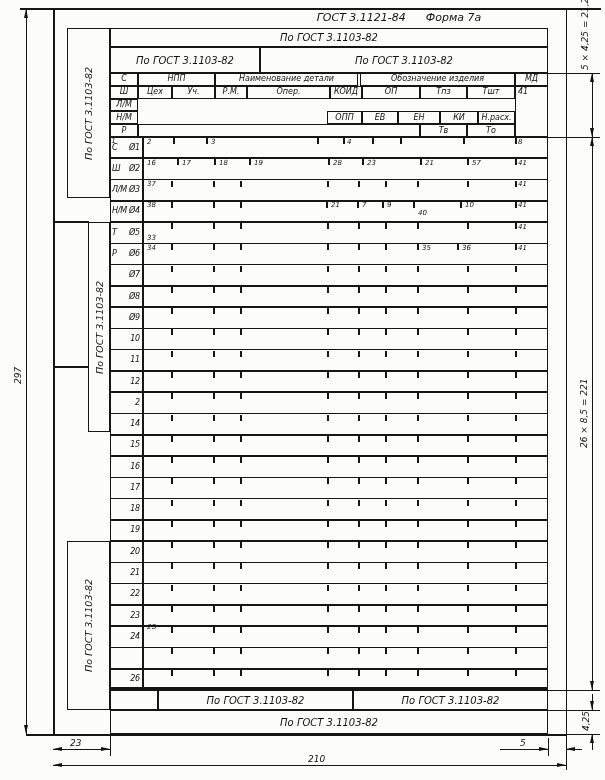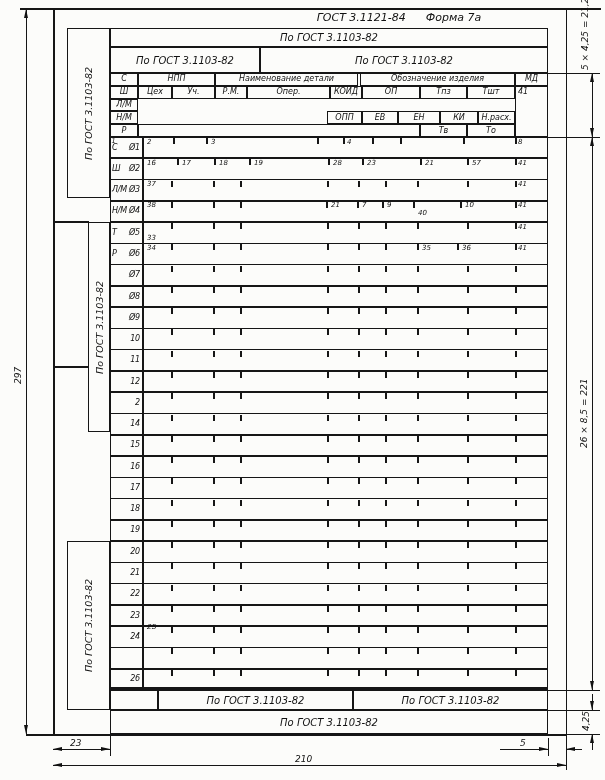--- a/index.html
+++ b/index.html
@@ -95,21 +95,21 @@
 
   <div class="abs hline" style="left:500px;top:749px;width:48px;height:1px;"></div>
   <div class="ar ar-r" style="left:539px;top:746.6px;"></div>
   <div class="abs hline" style="left:566px;top:749px;width:16px;height:1px;"></div>
   <div class="ar ar-l" style="left:566px;top:746.6px;"></div>
   <div class="abs dimlab" style="left:520px;top:739px;">5</div>
 
   <div class="abs hline" style="left:53px;top:765px;width:513px;height:1px;"></div>
   <div class="ar ar-l" style="left:53px;top:762.6px;"></div>
   <div class="ar ar-r" style="left:557px;top:762.6px;"></div>
-  <div class="abs dimlab" style="left:295px;top:755px;">210</div>
+  <div class="abs dimlab" style="left:308px;top:755px;">210</div>
 
   <div class="abs hline" style="left:548px;top:72.5px;width:52px;height:1px;"></div>
   <div class="abs hline" style="left:548px;top:136.5px;width:52px;height:1px;"></div>
   <div class="abs hline" style="left:548px;top:689.5px;width:52px;height:1px;"></div>
   <div class="abs hline" style="left:548px;top:709.5px;width:52px;height:1px;"></div>
   <div class="abs hline" style="left:548px;top:733.5px;width:52px;height:1px;"></div>
 
   <div class="abs vline" style="left:592px;top:73px;width:1px;height:64px;"></div>
   <div class="ar ar-u" style="left:589.6px;top:73px;"></div>
   <div class="ar ar-d" style="left:589.6px;top:128px;"></div>

